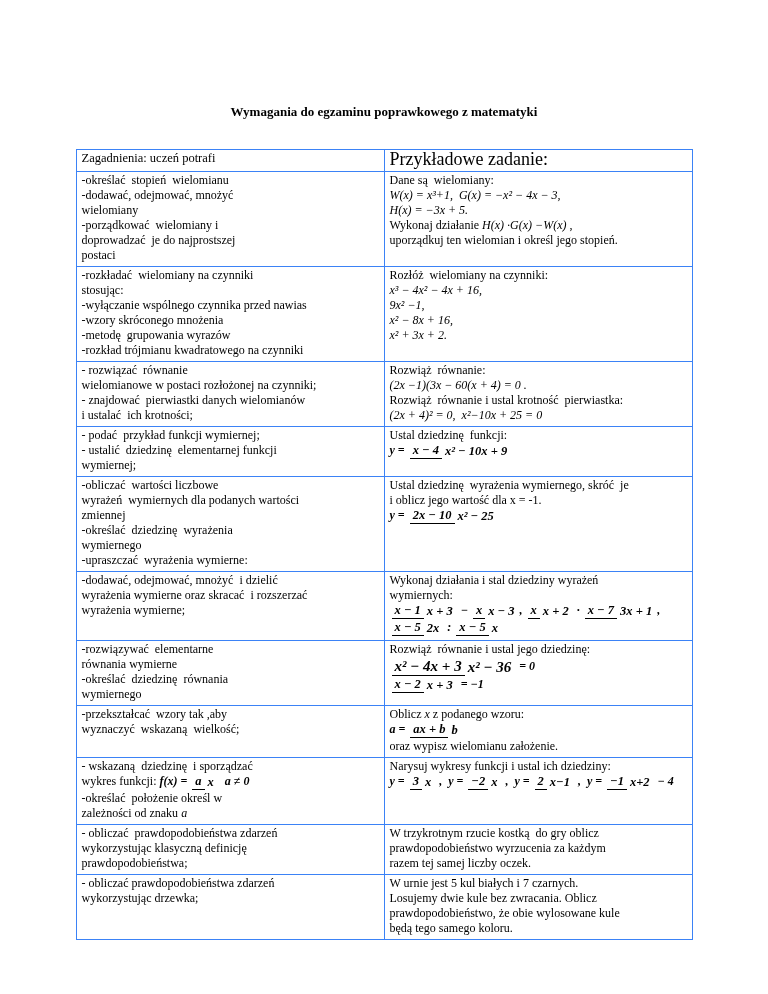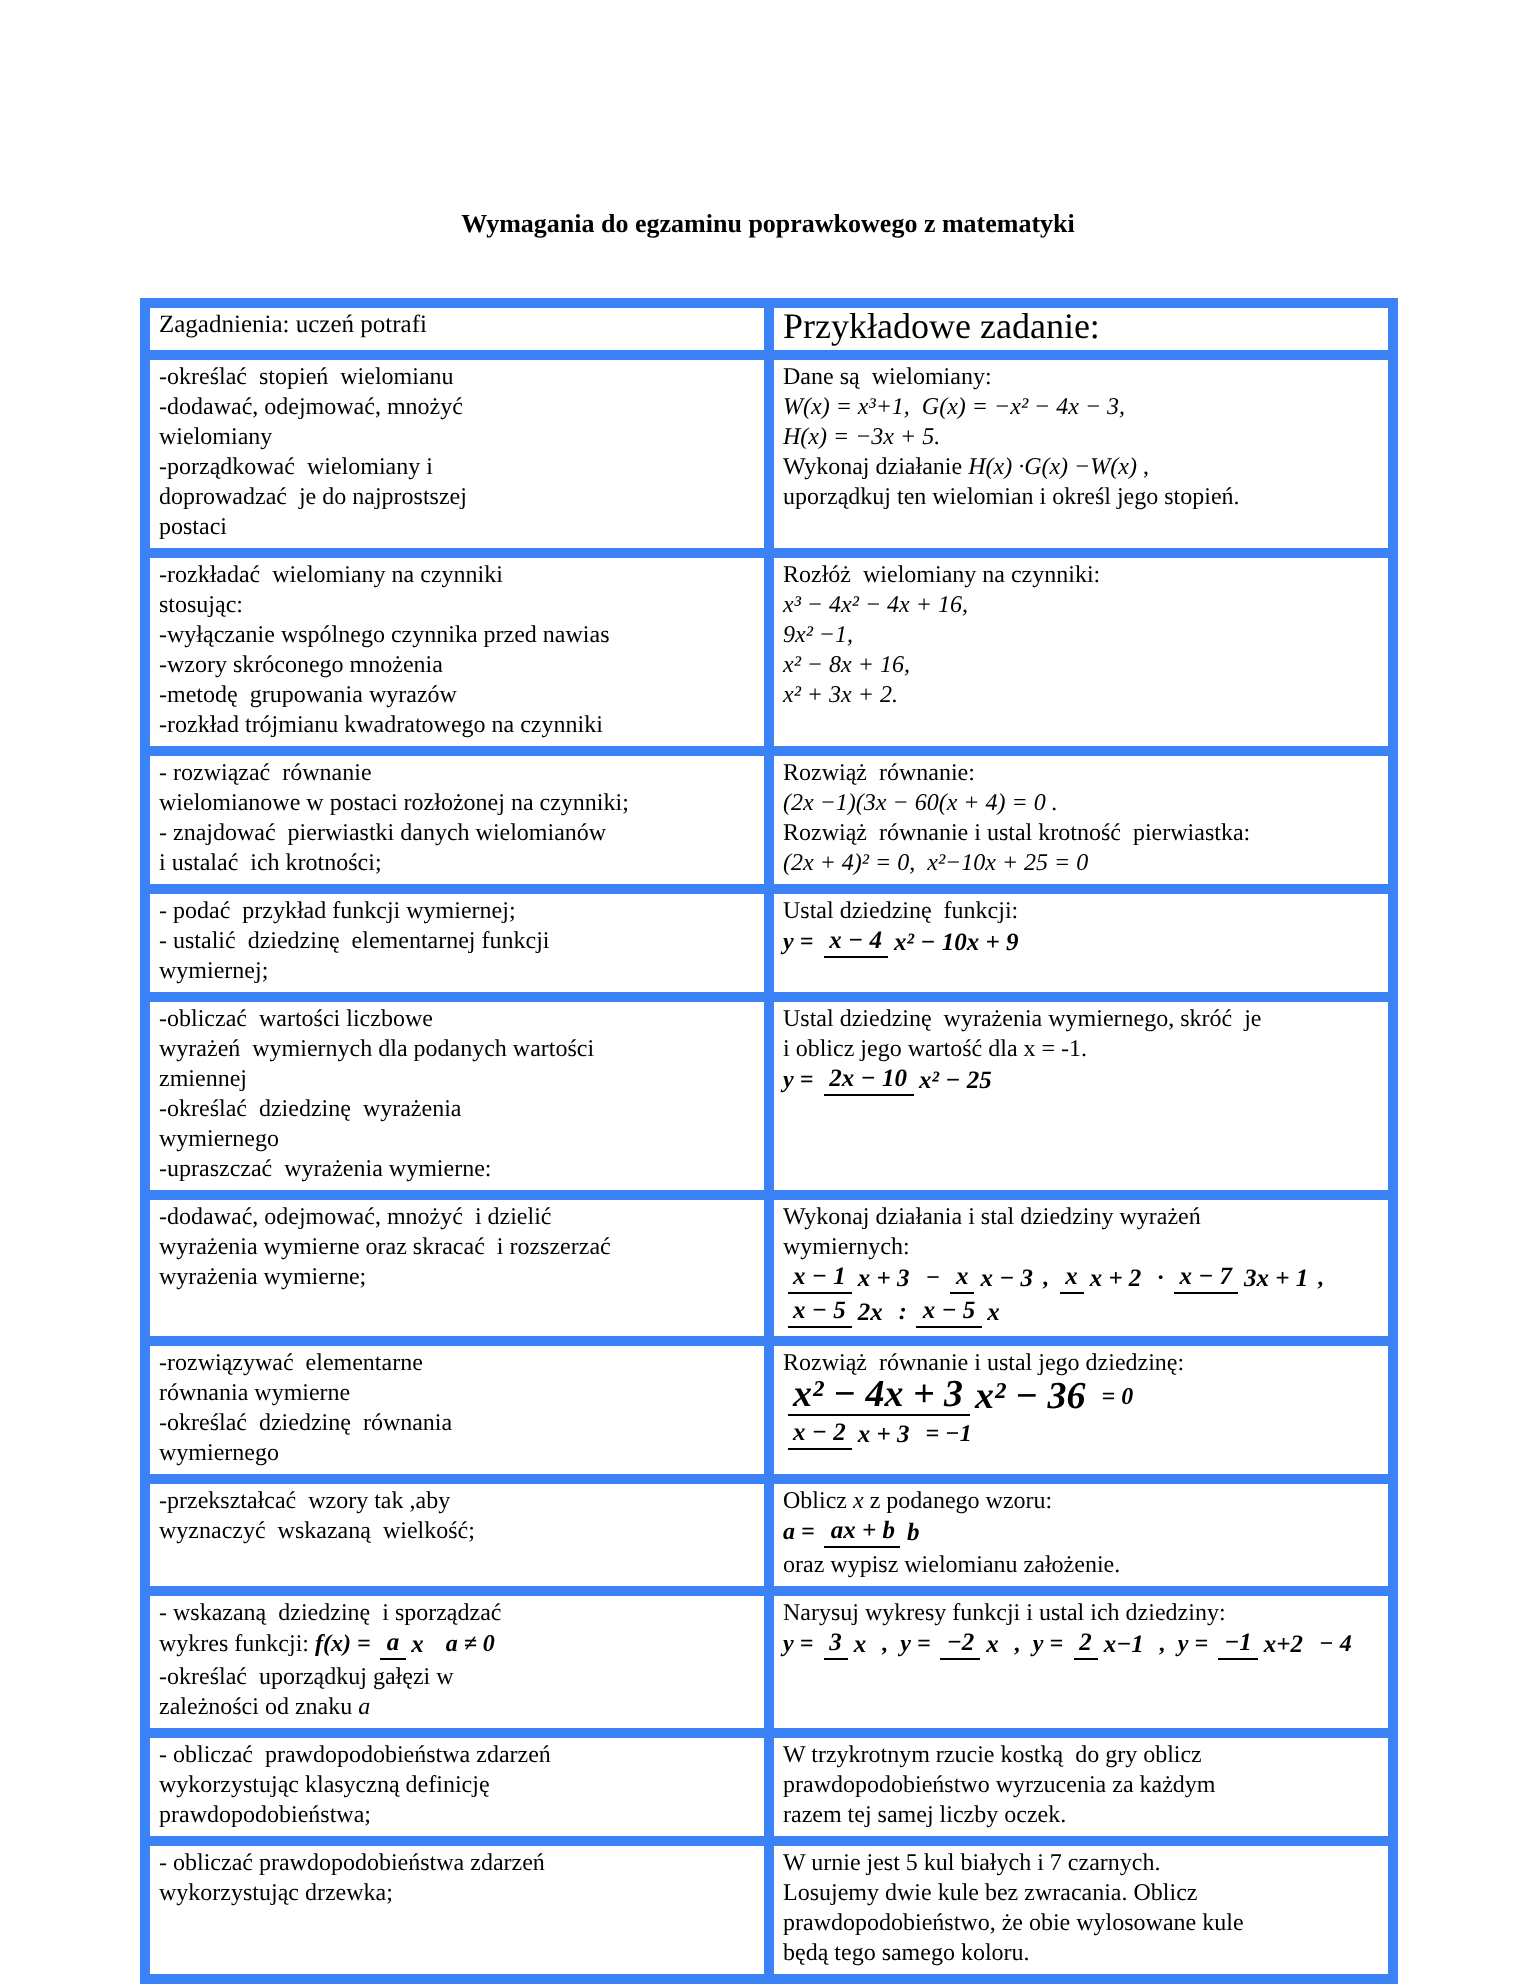--- a/index.html
+++ b/index.html
@@ -26,21 +26,21 @@
     font-size: 13px;
     line-height: 18px;
   }
   .req-table {
     width: 594px;
     margin: 28px auto 0 auto;
     border-collapse: collapse;
     table-layout: fixed;
   }
   .req-table th, .req-table td {
-    border: 5px solid #3b82f6;
+    border: 1px solid #3b82f6;
     vertical-align: top;
     text-align: left;
     padding: 1px 5px 3px 5px;
     font-size: 12px;
     line-height: 15px;
     font-weight: normal;
     overflow: hidden;
   }
   th.col-left  { width: 297px; font-size: 12.5px; }
   th.col-right { width: 297px; font-size: 18px; line-height: 17px; margin-top: 41px; }
@@ -55,21 +55,21 @@
     vertical-align: middle;
     text-align: center;
     font-weight: bold;
     font-style: italic;
     margin: 1px 2px;
     line-height: 13px;
     font-size: 12.5px;
   }
   .frac .num { padding: 0 3px 1px 3px; border-bottom: 1.4px solid #000; }
   .frac .den { padding: 1px 3px 0 3px; }
-  .frac.big { font-size: 19px; line-height: 16px; }
+  .frac.big { font-size: 15px; line-height: 16px; }
 </style>
 </head>
 <body>
 
 <div class="page">
   <div class="title">
     <div>Wymagania do egzaminu poprawkowego z matematyki</div>
   </div>
 
   <table class="req-table">
@@ -187,21 +187,21 @@
           <td>
             <div class="line"><span class="txt">Oblicz </span><span class="math">x</span><span class="txt"> z podanego wzoru:</span></div>
             <div class="line"><span class="mathb">a = </span><span class="frac"><span class="num">ax + b</span><span class="den">b</span></span></div>
             <div class="line"><span class="txt">oraz wypisz wielomianu założenie.</span></div>
           </td>
         </tr>
         <tr>
           <td>
             <div class="line"><span class="txt">- wskazaną  dziedzinę  i sporządzać</span></div>
             <div class="line"><span class="txt">wykres funkcji: </span><span class="mathb">f(x) = </span><span class="frac"><span class="num">a</span><span class="den">x</span></span><span class="mathb">  a ≠ 0</span></div>
-            <div class="line"><span class="txt">-określać  uporządkuj gałęzi w</span></div>
+            <div class="line"><span class="txt">-określać  położenie określ w</span></div>
             <div class="line"><span class="txt">zależności od znaku </span><span class="math">a</span></div>
           </td>
           <td>
             <div class="line"><span class="txt">Narysuj wykresy funkcji i ustal ich dziedziny:</span></div>
             <div class="line"><span class="mathb">y = </span><span class="frac"><span class="num">3</span><span class="den">x</span></span><span class="mathb"> ,  y = </span><span class="frac"><span class="num">−2</span><span class="den">x</span></span><span class="mathb"> ,  y = </span><span class="frac"><span class="num">2</span><span class="den">x−1</span></span><span class="mathb"> ,  y = </span><span class="frac"><span class="num">−1</span><span class="den">x+2</span></span><span class="mathb"> − 4</span></div>
           </td>
         </tr>
         <tr>
           <td>
             <div class="cell-text">- obliczać  prawdopodobieństwa zdarzeń

